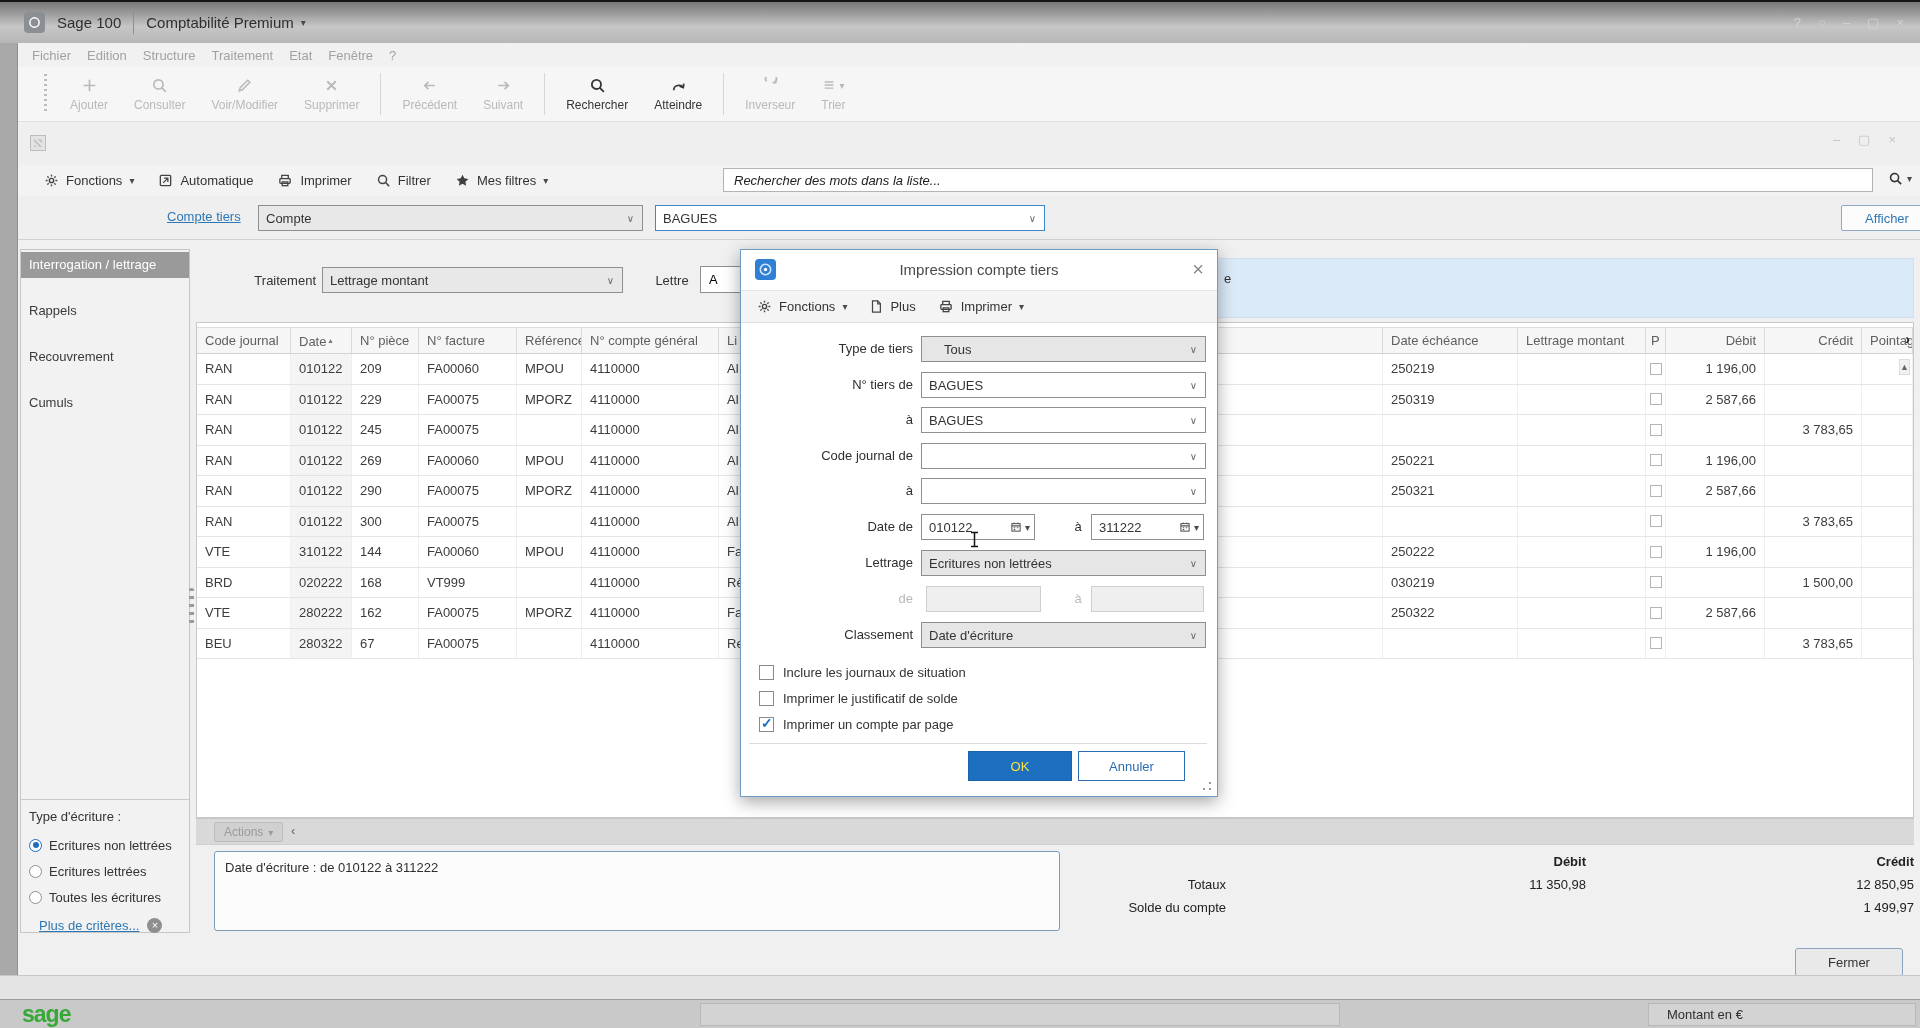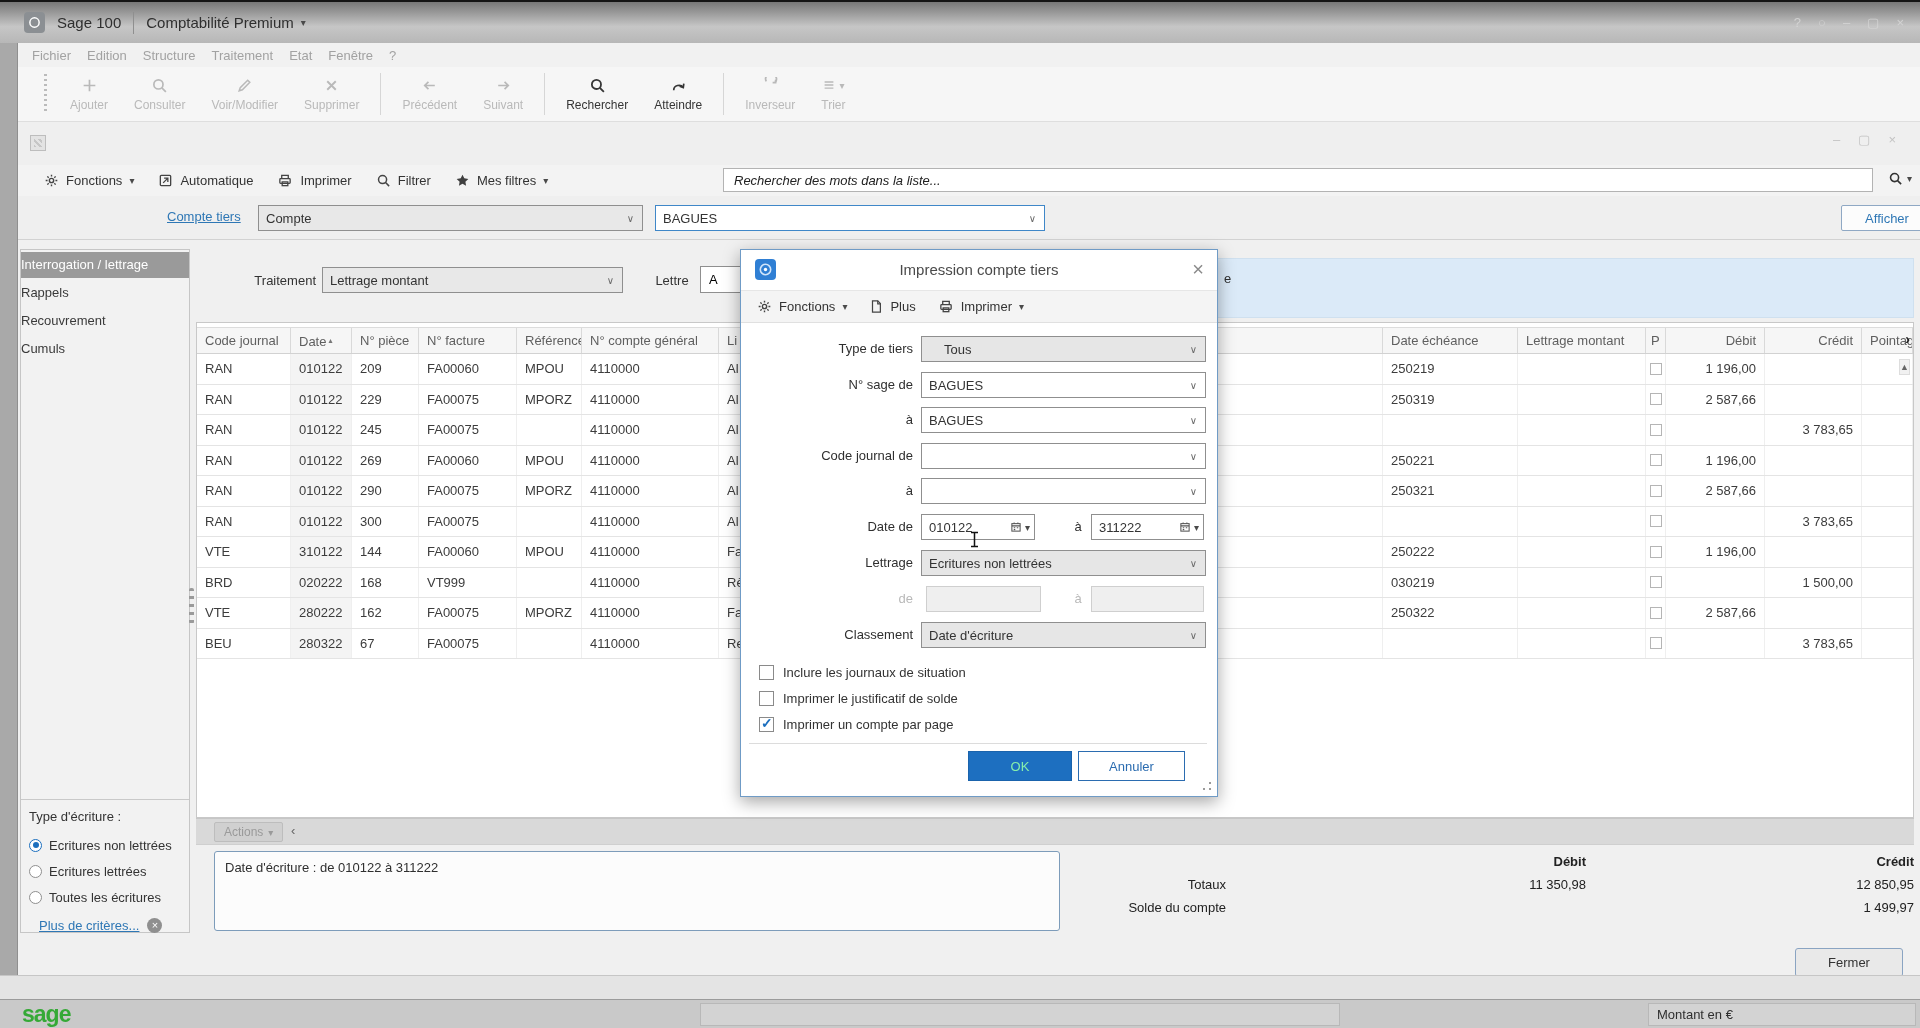--- a/index.html
+++ b/index.html
@@ -56,21 +56,21 @@
   .acct-num{position:absolute;left:637px;top:9px;width:390px;border-color:#3f87c8}
   .btn-afficher{position:absolute;left:1823px;top:9px;width:92px;height:26px;background:#fcfcfc;border:1px solid #8fa8c4;color:#2e77b5;display:flex;align-items:center;justify-content:center;border-radius:2px}
 
   
   .workspace{position:absolute;left:18px;top:240px;width:1902px;height:735px;background:#f0f0f0}
   .left-strip{position:absolute;left:0;top:43px;width:18px;height:956px;background:#a9a9a9;border-right:1px solid #8f8f8f}
 
   
   .sidebar{position:absolute;left:20px;top:249px;width:170px;height:684px;background:#f2f2f2;border:1px solid #c6c6c6}
   .nav{position:absolute;top:2px;left:0;right:0}
-  .nav-item{height:26px;line-height:26px;margin-bottom:2px;color:#3a3a3a}
+  .nav-item{height:26px;line-height:26px;padding-left:8px;margin-bottom:20px;color:#3a3a3a}
   .nav-item.sel{background:#9a9a9a;color:#fff}
   .efilter{position:absolute;top:549px;left:0;right:0;border-top:1px solid #c9c9c9;padding:9px 0 4px 8px}
   .efilter-title{margin-bottom:8px}
   .radio-row{display:flex;align-items:center;gap:7px;height:26px}
   .radio{width:13px;height:13px;border:1px solid #8f8f8f;border-radius:50%;background:#fff;position:relative;flex:0 0 auto}
   .radio.sel{border-color:#1c6fbe}
   .radio.sel::after{content:"";position:absolute;inset:2.5px;border-radius:50%;background:#1c6fbe}
   .more-row{display:flex;align-items:center;gap:8px;margin:8px 0 0 10px}
   .xcircle{width:15px;height:15px;border-radius:50%;background:#8f8f8f;color:#fff;font-size:11px;line-height:15px;text-align:center}
 
@@ -110,21 +110,21 @@
   .totals{position:absolute;left:1076px;top:852px;width:838px;display:grid;grid-template-columns:1fr 360px 328px;row-gap:3px;text-align:right;color:#222;line-height:20px}
   .bold{font-weight:bold}
   .btn-fermer{position:absolute;left:1795px;top:948px;width:108px;height:29px;background:#e9e9e9;border:1px solid #8aa4c2;border-radius:3px;display:flex;align-items:center;justify-content:center;color:#333}
 
   
   .bottom-strip{position:absolute;left:0;top:975px;width:1920px;height:24px;background:#e4e4e4;border-top:1px solid #c6c6c6}
   .statusbar{position:absolute;left:0;top:999px;width:1920px;height:29px;background:#c9c9c9;border-top:1px solid #9b9b9b}
   .sage-logo{position:absolute;left:22px;top:1px;font-size:23px;font-weight:bold;letter-spacing:-1px;color:#35a936}
   .seg{position:absolute;top:3px;height:23px;background:#d3d3d3;border:1px solid #b8b8b8}
   .seg-mid{left:700px;width:640px}
-  .seg-right{left:1648px;width:268px;display:flex;align-items:center;padding-left:8px;color:#2f2f2f}
+  .seg-right{left:1648px;width:268px;display:flex;align-items:center;padding-left:18px;color:#2f2f2f}
 
   
   .dialog{position:absolute;left:740px;top:249px;width:478px;height:548px;background:#fff;border:1px solid #6f9bc6;box-shadow:0 5px 16px rgba(0,0,0,.35);z-index:50}
   .dlg-title{position:relative;height:40px}
   .dlg-ico{position:absolute;left:14px;top:9px}
   .dlg-title-text{text-align:center;line-height:40px;font-size:15px;color:#4a4a4a}
   .dlg-close{position:absolute;right:13px;top:7px;font-size:20px;color:#8a8a8a;line-height:24px}
   .dlg-toolbar{height:33px;background:#f4f4f4;border-top:1px solid #e6e6e6;border-bottom:1px solid #e0e0e0;display:flex;align-items:center;gap:22px;padding-left:16px;color:#333}
   .drow{position:absolute;left:0;width:100%;height:26px}
   .dlabel{position:absolute;left:0;top:5px;width:172px;text-align:right;color:#2f2f2f}
@@ -138,21 +138,21 @@
   .db1{left:180px;width:114px}
   .db2{left:350px;width:113px}
   .dmid{position:absolute;left:330px;top:5px;width:14px;text-align:center;color:#2f2f2f}
   .dis{background:#efefef;border-color:#cfcfcf}
   .dlabel.faint{color:#b9b9b9}
   .dchk{position:absolute;left:18px;display:flex;align-items:center;gap:9px;height:20px}
   .c1{top:412px}.c2{top:438px}.c3{top:464px}
   .dcb{width:15px;height:15px;border:1px solid #8a8a8a;background:#fff;position:relative;flex:0 0 auto}
   .dcb.checked::after{content:"✓";position:absolute;left:1px;top:-3px;color:#1c6fbe;font-weight:bold;font-size:14px}
   .dlg-sep{position:absolute;left:8px;right:10px;top:493px;border-top:1px solid #dcdcdc}
-  .btn-ok{position:absolute;left:227px;top:501px;width:104px;height:30px;background:#1d6fc0;color:#86efac;border:1px solid #1a63ac;display:flex;align-items:center;justify-content:center}
+  .btn-ok{position:absolute;left:227px;top:501px;width:104px;height:30px;background:#1d6fc0;color:#fde047;border:1px solid #1a63ac;display:flex;align-items:center;justify-content:center}
   .btn-cancel{position:absolute;left:337px;top:501px;width:107px;height:30px;background:#fff;color:#2b6cb0;border:1px solid #2b6cb0;display:flex;align-items:center;justify-content:center}
   .grip{position:absolute;right:5px;bottom:5px;width:10px;height:10px;background:
     radial-gradient(circle at 8px 2px,#9a9a9a 1.2px,transparent 1.5px),
     radial-gradient(circle at 8px 8px,#9a9a9a 1.2px,transparent 1.5px),
     radial-gradient(circle at 2px 8px,#9a9a9a 1.2px,transparent 1.5px)}
   .ibeam{position:absolute;left:969px;top:531px;z-index:60}
 </style>
 </head>
 <body>
 
@@ -673,21 +673,21 @@
   </div>
 
   <div class="drow r-type">
     <span class="dlabel">Type de tiers</span>
     <div class="combo gray dctrl pad22">
       <span>Tous</span>
         <span class="chev">∨</span>
     </div>
   </div>
   <div class="drow r-t1">
-    <span class="dlabel">N° sage de</span>
+    <span class="dlabel">N° tiers de</span>
     <div class="combo white dctrl">
       <span>BAGUES</span>
         <span class="chev">∨</span>
     </div>
   </div>
   <div class="drow r-t2">
     <span class="dlabel">à</span>
     <div class="combo white dctrl">
       <span>BAGUES</span>
         <span class="chev">∨</span>

